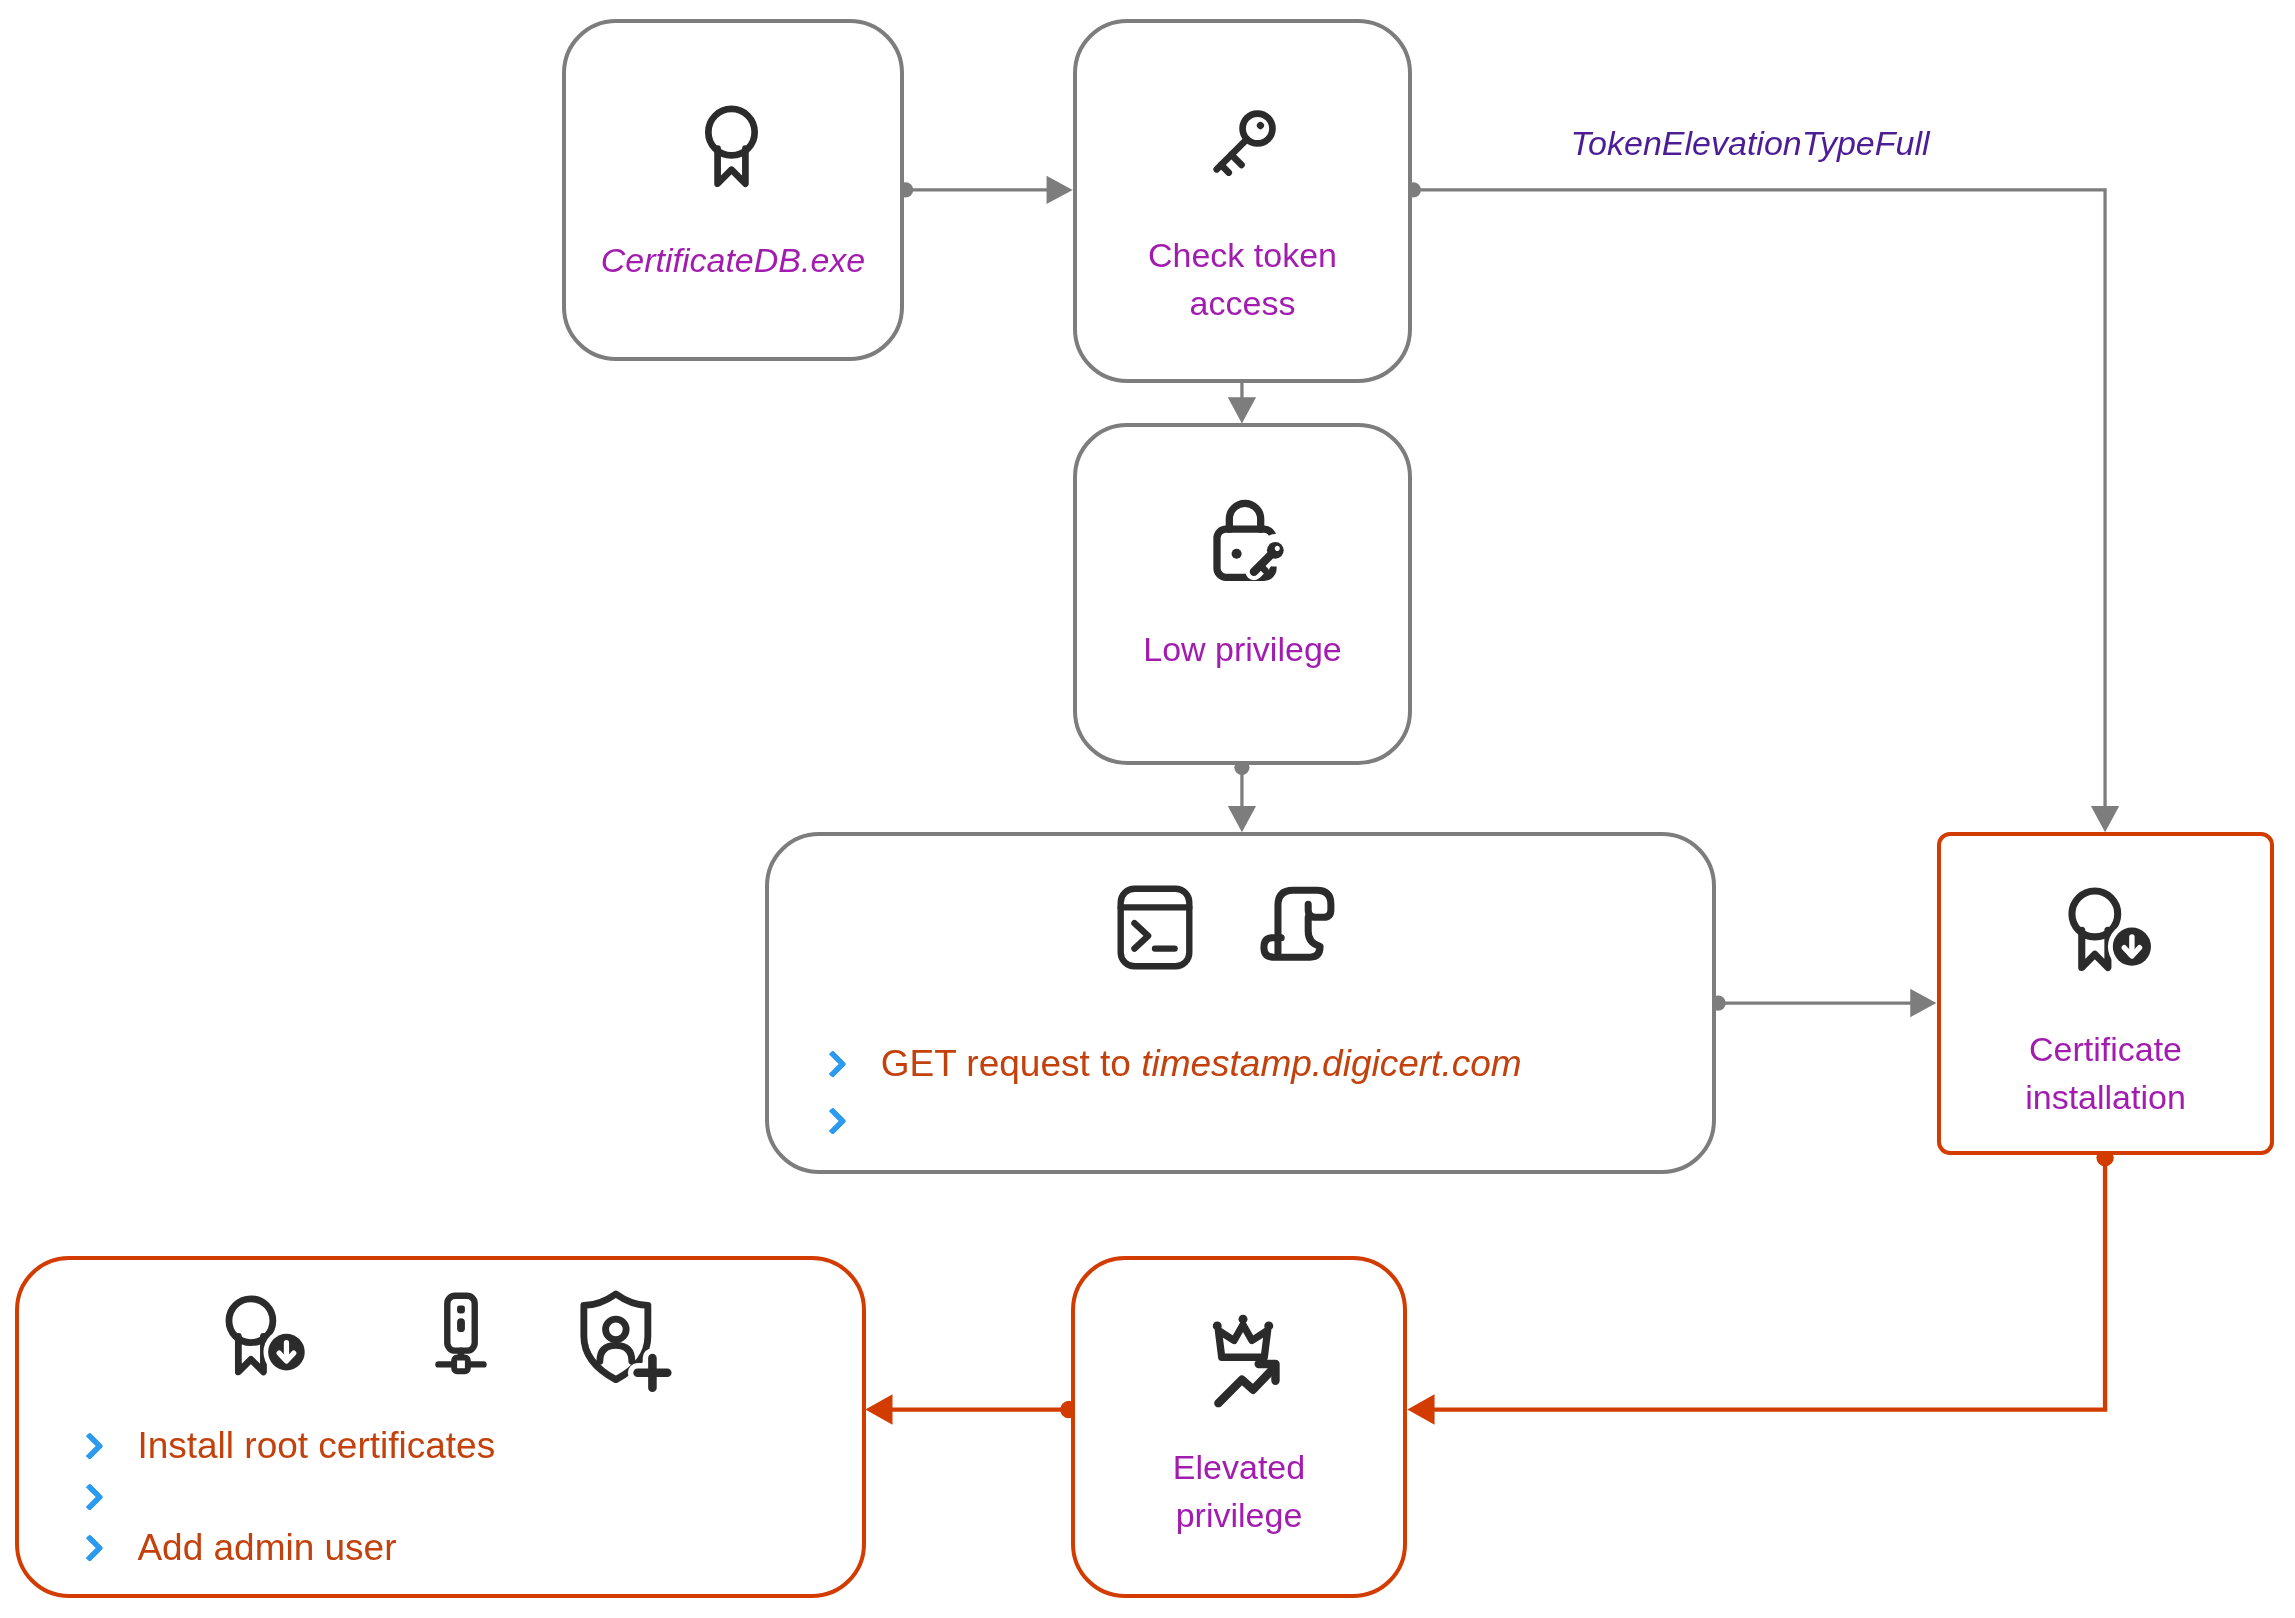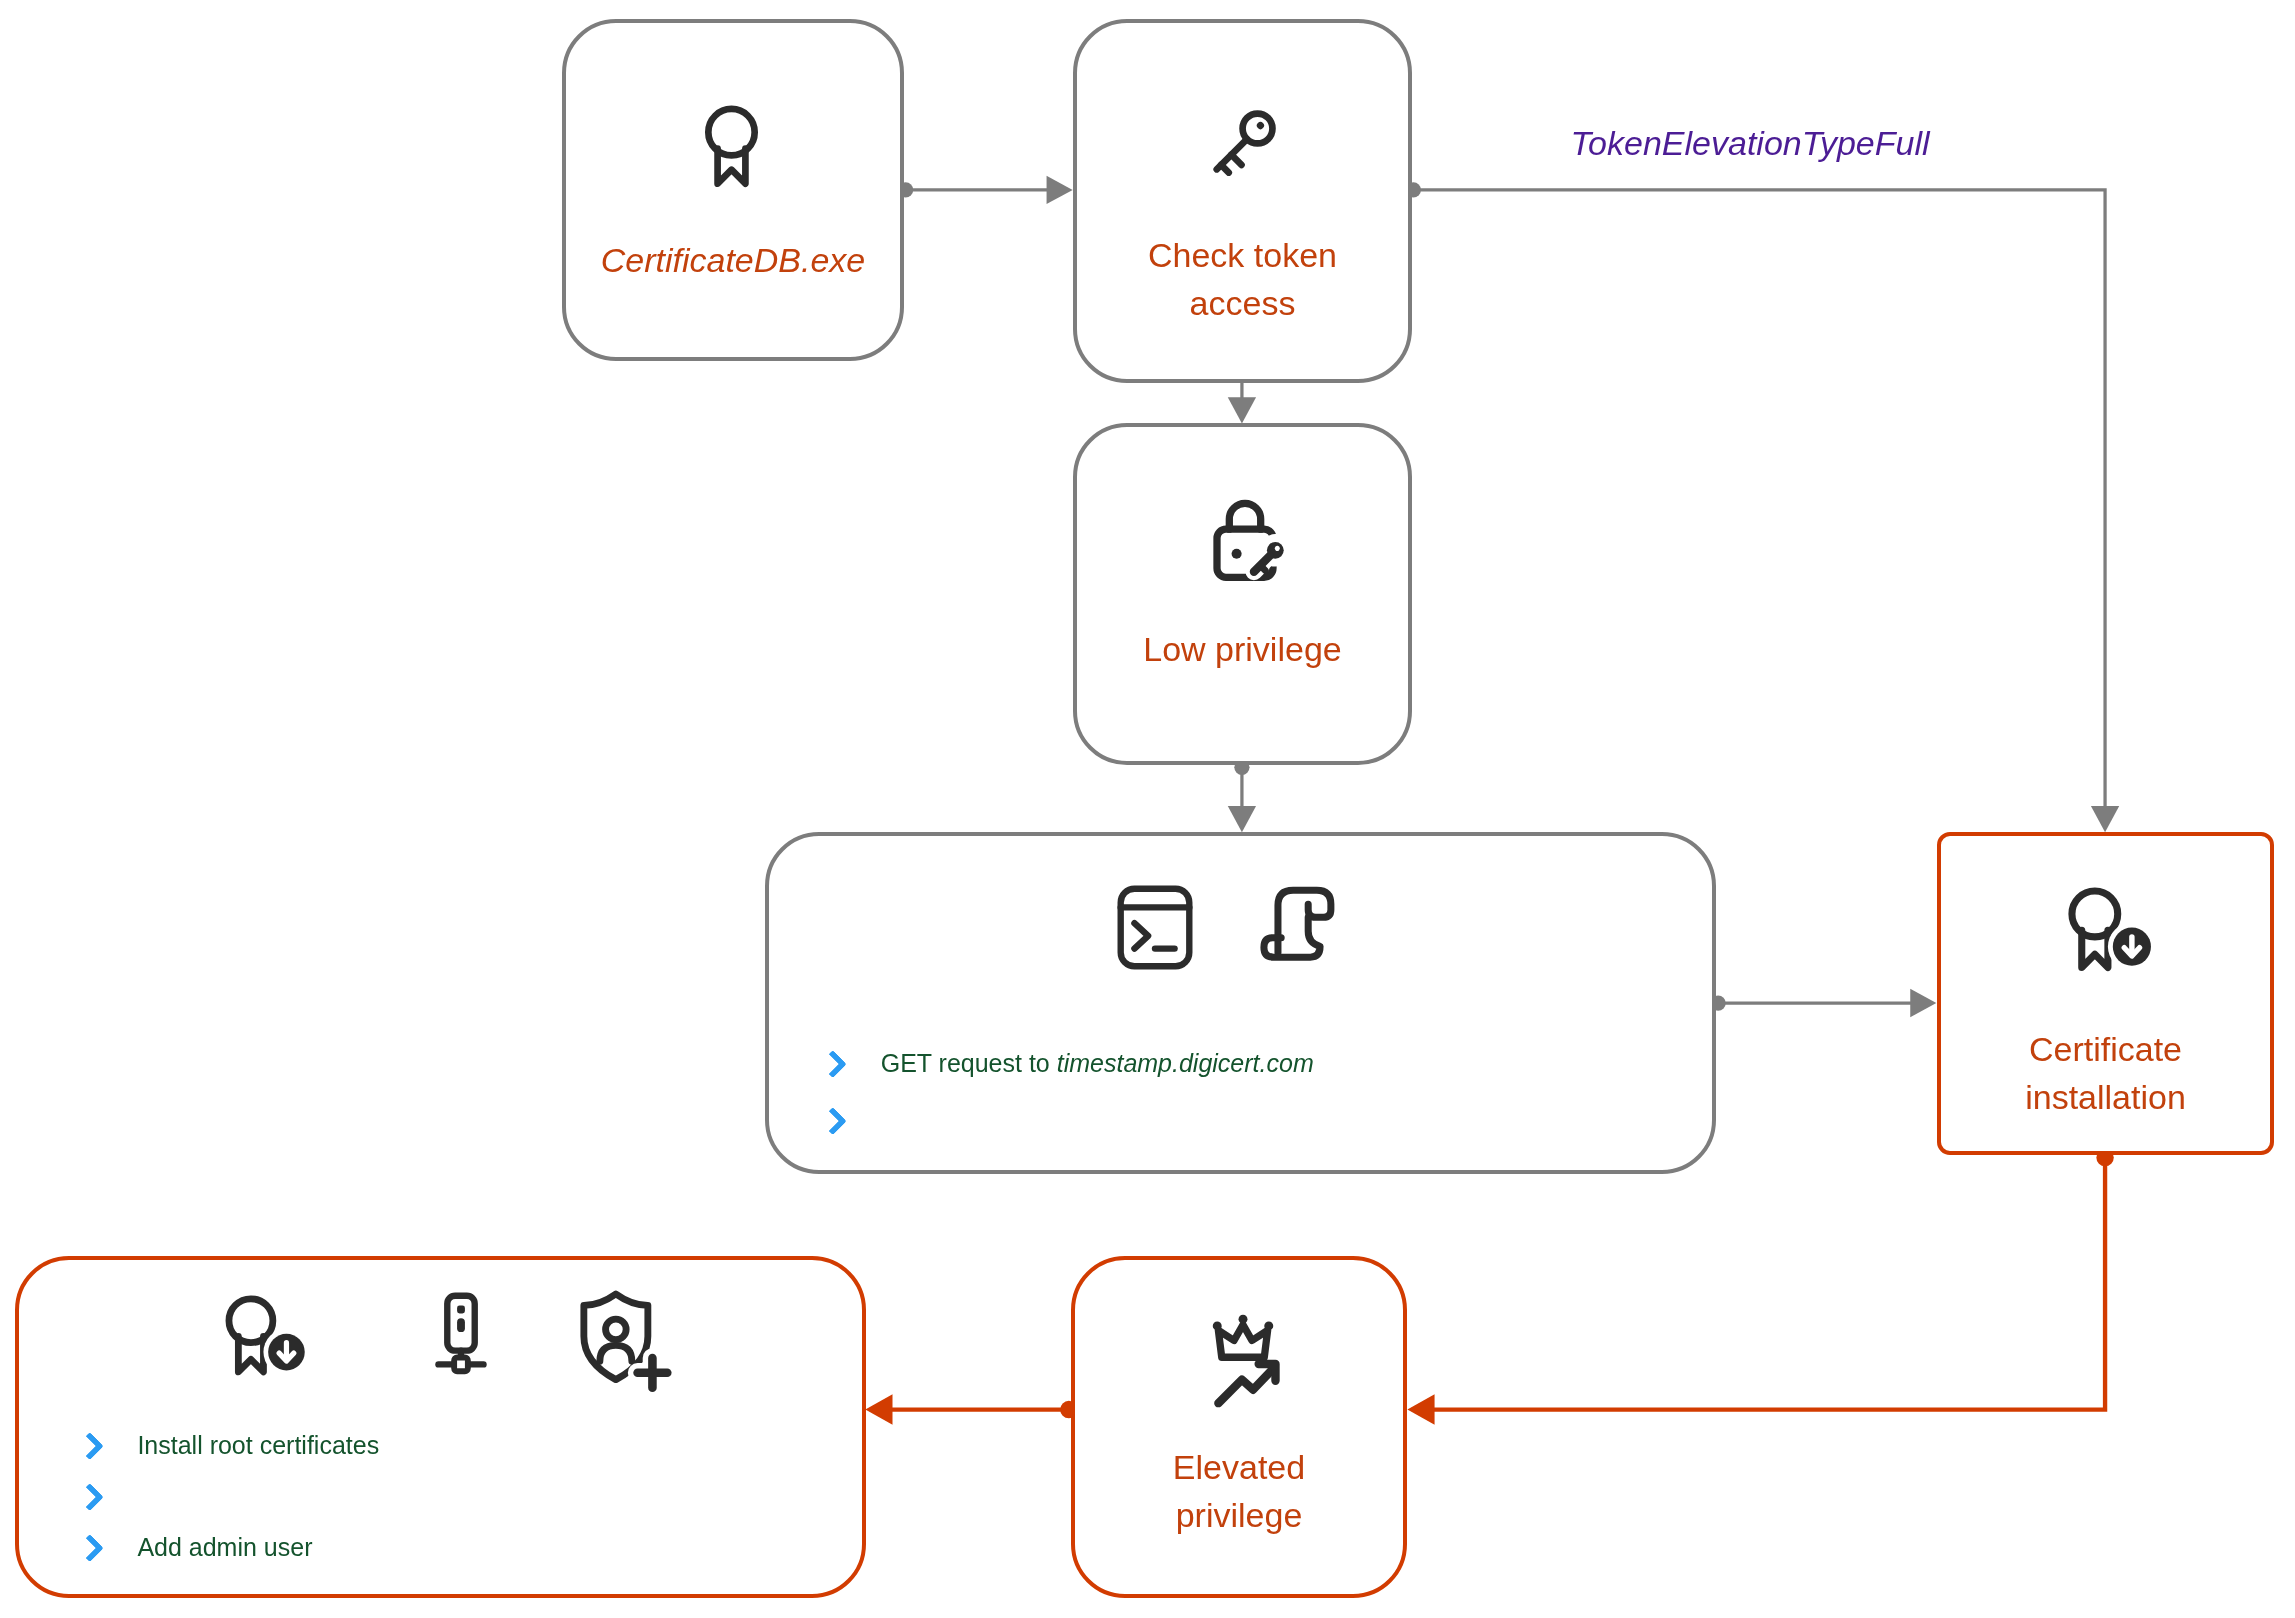--- a/index.html
+++ b/index.html
@@ -20,21 +20,21 @@
     box-sizing:border-box;
   }
   .node.red{border:4.9px solid #d23c01;}
   .icon{position:absolute;display:block;}
   .icon svg{display:block;width:100%;height:100%;}
   .node-label{
     position:absolute;
     font-size:34px;
     line-height:48px;
     text-align:center;
-    color:#c2410c;
+    color:#a21caf;
     left:0;right:0;
   }
   .node-label .inner{display:inline-block;}
   .italic{font-style:italic;}
   .edge-label{
     position:absolute;
     font-size:34px;
     font-style:italic;
     color:#4c1d95;
     transform:translate(-50%,-50%);
@@ -45,22 +45,22 @@
   .chev{
     width:13.6px;height:13.6px;
     border-top:6px solid #2b9bf2;
     border-right:6px solid #2b9bf2;
     border-radius:3.3px;
     transform:rotate(45deg);
     flex:0 0 auto;
     margin-right:7.6px;
   }
   .bullet-text{
-    font-size:25px;
-    color:#14532d;
+    font-size:37px;
+    color:#c2410c;
     margin-left:30.5px;
     white-space:nowrap;
   }
 </style>
 </head>
 <body>
 
 <div class="canvas">
 
   <svg class="connectors" viewBox="0 0 4217 2973">

